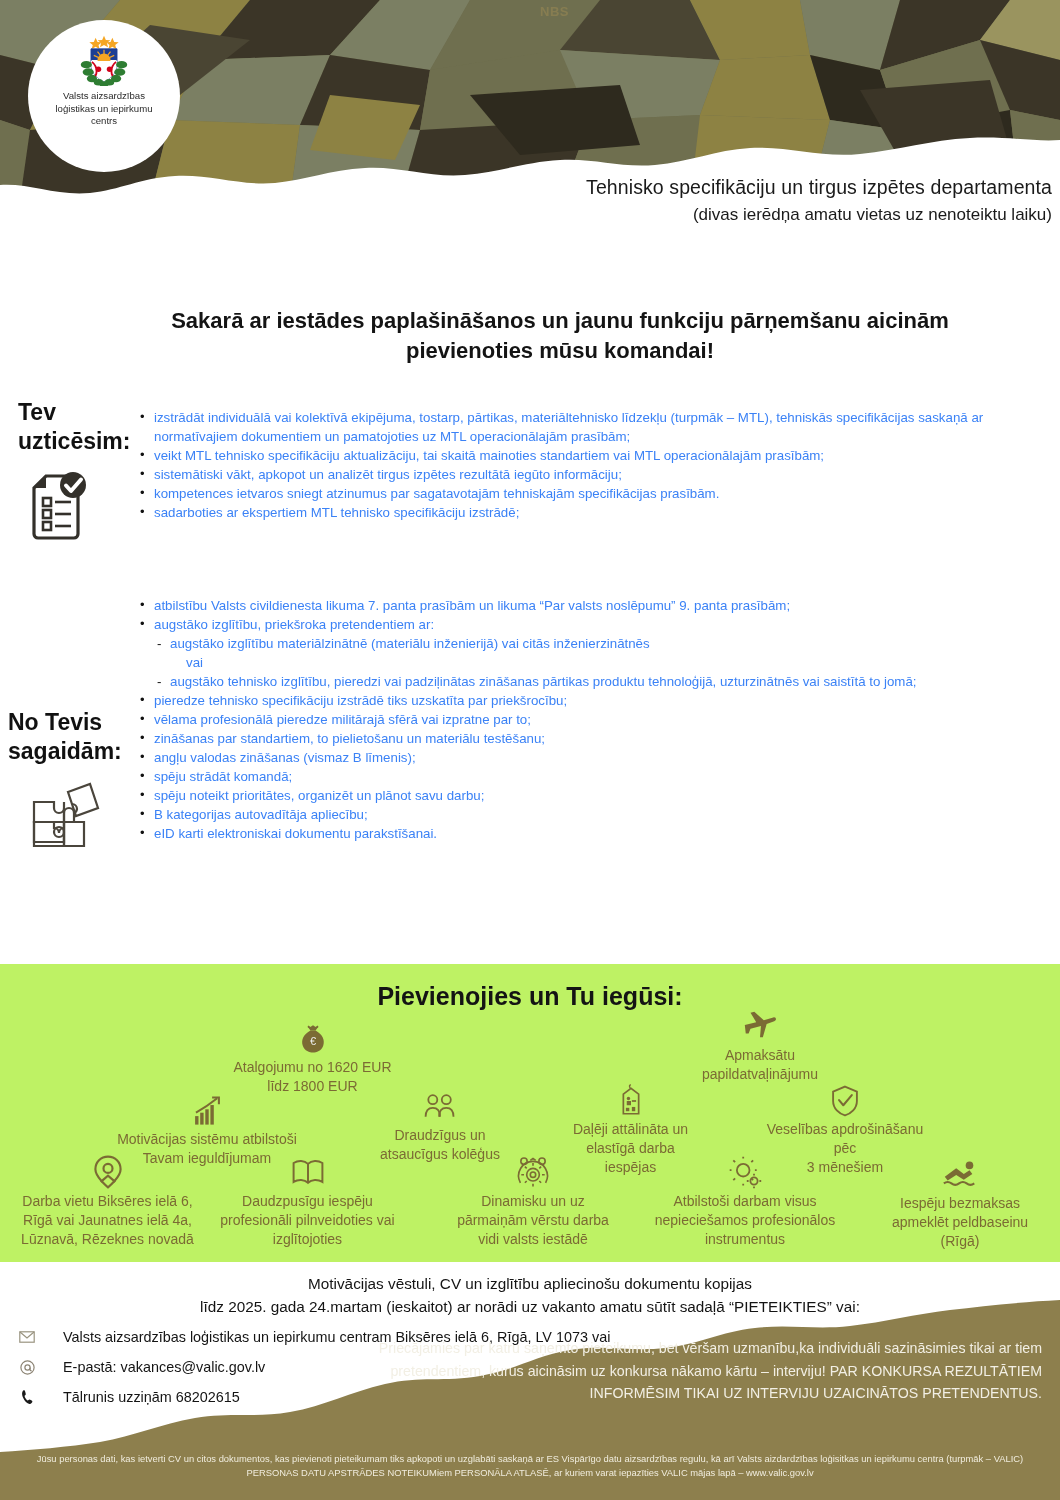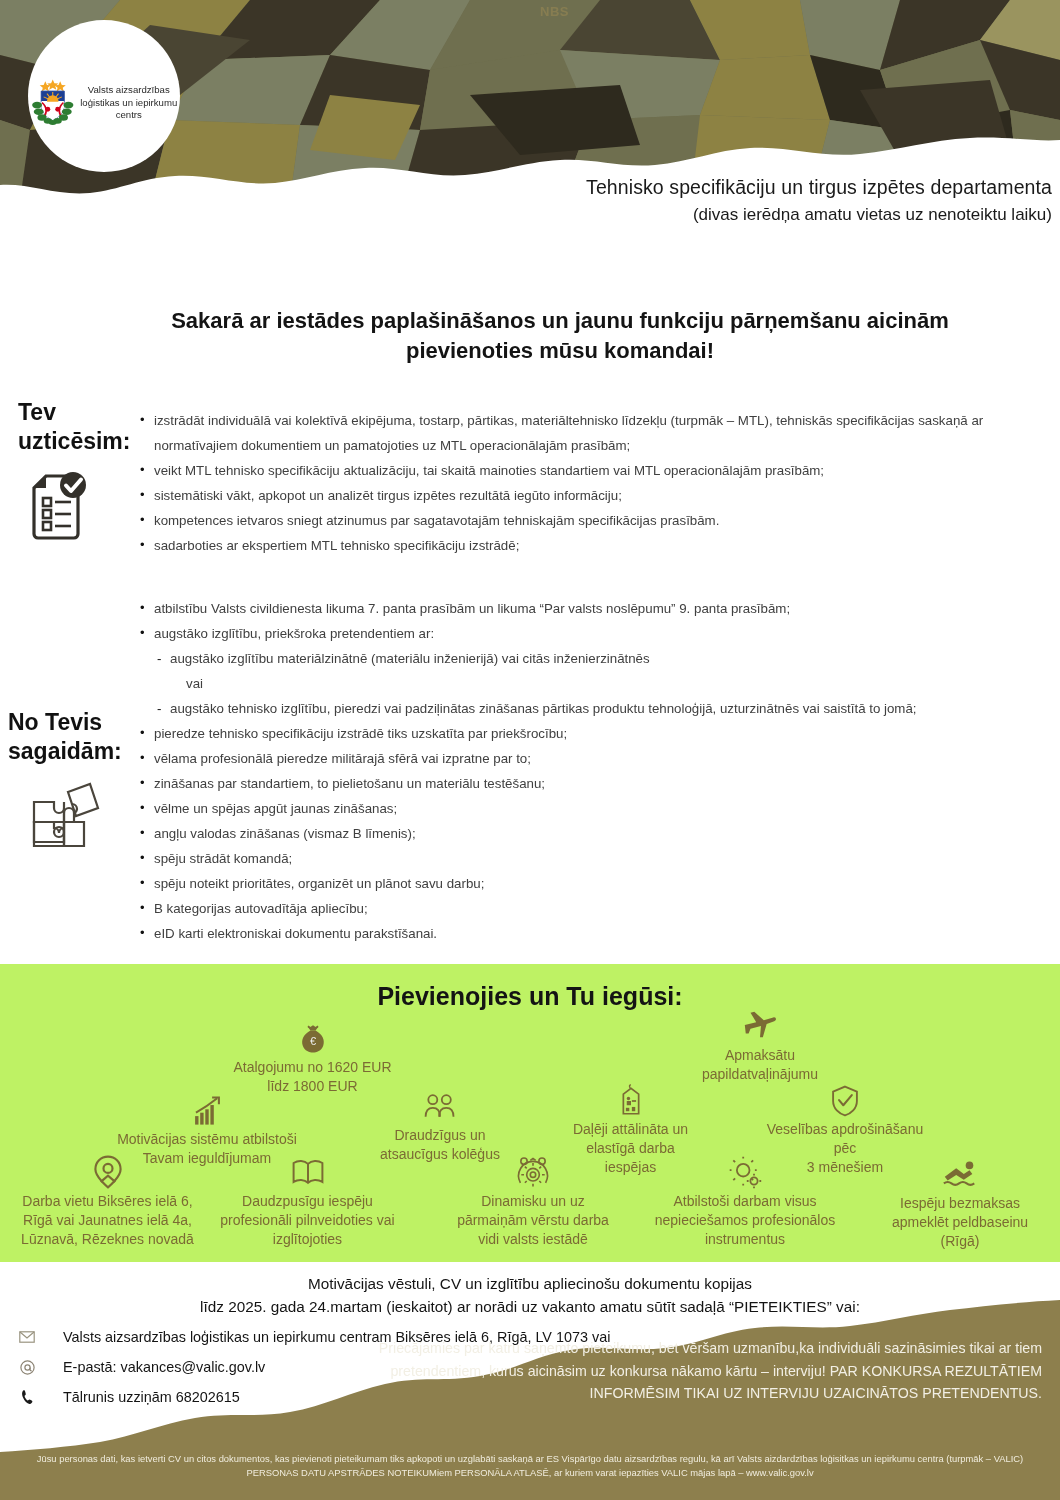--- a/index.html
+++ b/index.html
@@ -20,21 +20,21 @@
   .nbs-mark {
     position: absolute; left: 540px; top: 4px;
     font-size: 13px; font-weight: bold; color: #8c8052; letter-spacing: .5px;
     opacity: .85;
   }
 
   
   .logo-bubble {
     position: absolute; left: 28px; top: 20px; width: 152px; height: 152px;
     border-radius: 50%; background: #fff;
-    display: flex; flex-direction: row; align-items: center; justify-content: flex-start;
+    display: flex; flex-direction: column; align-items: center; justify-content: flex-start;
     padding-top: 14px; z-index: 6;
   }
   .crest { width: 56px; height: 52px; margin-bottom: 4px; }
   .logo-text {
     font-size: 9.6px; line-height: 12.5px; color: #2b2b2b; text-align: center;
     width: 116px;
   }
 
   
   .title-block {
@@ -59,21 +59,21 @@
 
   .sec-icon { position: absolute; }
   #icon-check { left: 28px; top: 472px; }
   #icon-puzzle { left: 28px; top: 782px; }
 
   ul.blist {
     position: absolute; list-style: none; margin: 0; padding: 0;
   }
   ul.blist > li {
     position: relative; padding-left: 14px;
-    font-size: 13.3px; line-height: 25px; color: #404040;
+    font-size: 13.3px; line-height: 19px; color: #3b82f6;
   }
   ul.blist > li.b::before {
     content: "•"; position: absolute; left: 0; top: -1px; font-size: 13px; color: #111;
   }
   ul.blist > li.dash { padding-left: 30px; }
   ul.blist > li.dash::before {
     content: "-"; position: absolute; left: 17px; top: 0; color: #111;
   }
   ul.blist > li.plain { padding-left: 46px; font-weight: normal; }
 
@@ -264,21 +264,20 @@
   </div>
   <ul class="blist" id="list-req">
       <li class="b">atbilstību Valsts civildienesta likuma 7. panta prasībām un likuma “Par valsts noslēpumu” 9. panta prasībām;</li>
       <li class="b">augstāko izglītību, priekšroka pretendentiem ar:</li>
       <li class="dash">augstāko izglītību materiālzinātnē (materiālu inženierijā) vai citās inženierzinātnēs</li>
       <li class="plain">vai</li>
       <li class="dash">augstāko tehnisko izglītību, pieredzi vai padziļinātas zināšanas pārtikas produktu tehnoloģijā, uzturzinātnēs vai saistītā to jomā;</li>
       <li class="b">pieredze tehnisko specifikāciju izstrādē tiks uzskatīta par priekšrocību;</li>
       <li class="b">vēlama profesionālā pieredze militārajā sfērā vai izpratne par to;</li>
       <li class="b">zināšanas par standartiem, to pielietošanu un materiālu testēšanu;</li>
-      <li class="b">vēlme un spējas apgūt jaunas zināšanas;</li>
       <li class="b">angļu valodas zināšanas (vismaz B līmenis);</li>
       <li class="b">spēju strādāt komandā;</li>
       <li class="b">spēju noteikt prioritātes, organizēt un plānot savu darbu;</li>
       <li class="b">B kategorijas autovadītāja apliecību;</li>
       <li class="b">eID karti elektroniskai dokumentu parakstīšanai.</li>
     </ul>
 
   <div class="benefits">
     <div class="benefits-title">Pievienojies un Tu iegūsi:</div>
     <div id="benefits-items">

